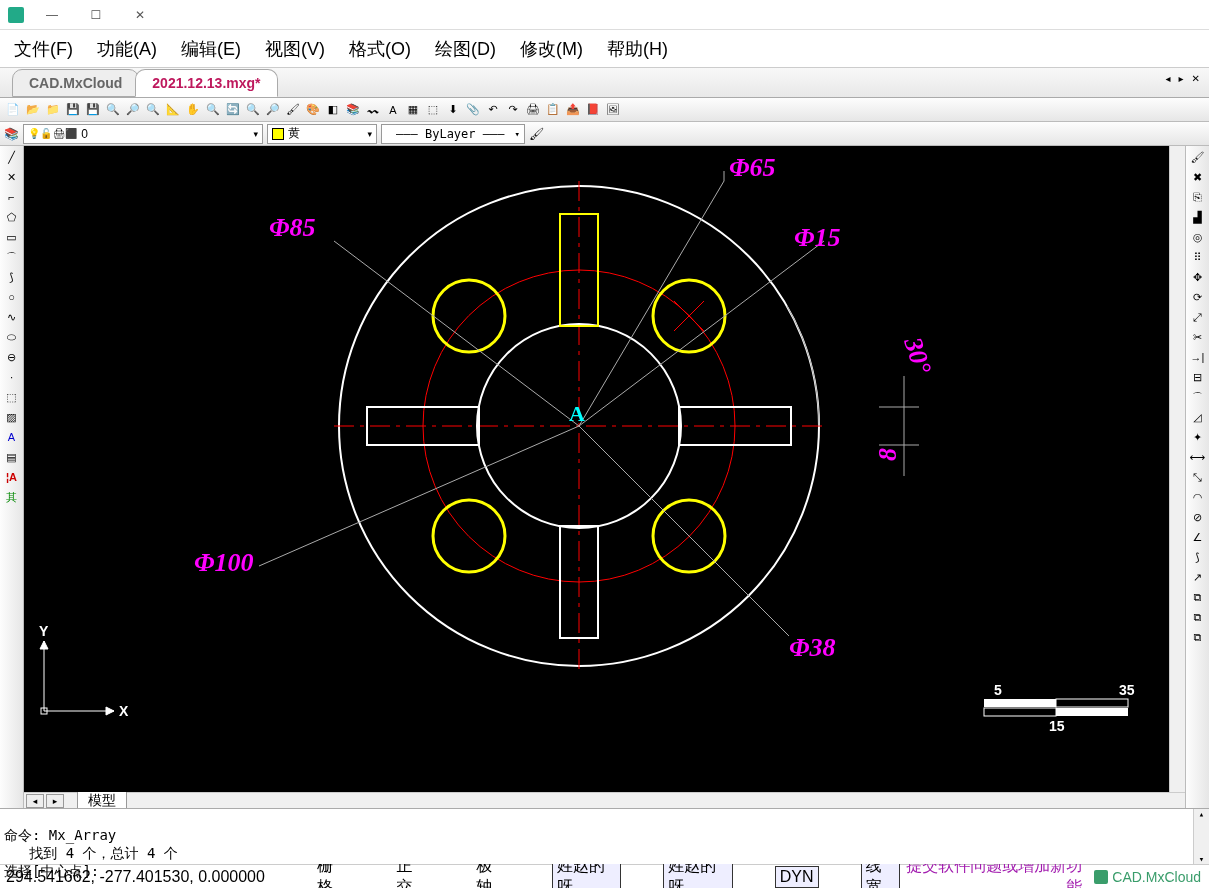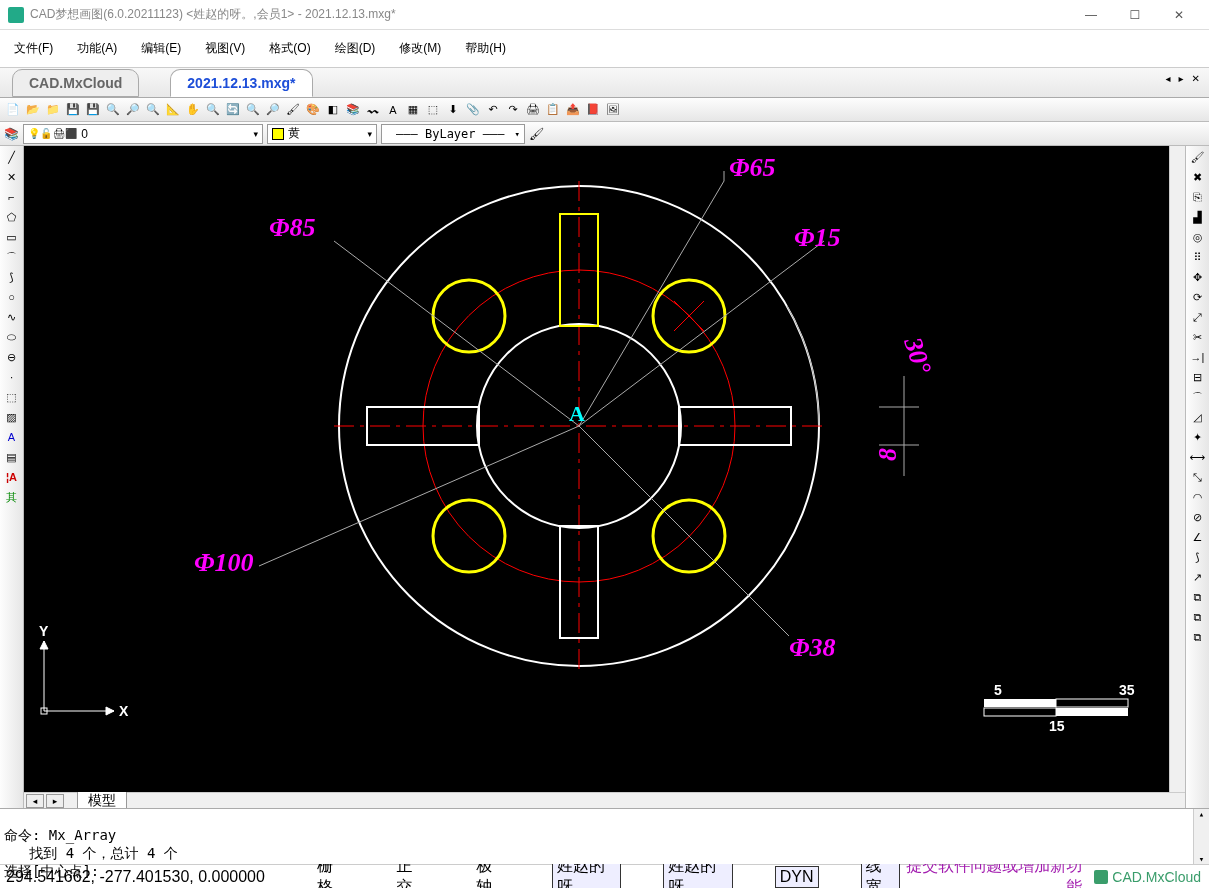--- a/index.html
+++ b/index.html
@@ -6,26 +6,26 @@
 body { font-family: "Microsoft YaHei", "SimSun", Arial, sans-serif; font-size: 12px; background: #f0f0f0; width: 1209px; height: 888px; overflow: hidden; display: flex; flex-direction: column; }
 
 
 .titlebar { height: 30px; background: #fff; display: flex; align-items: center; padding: 0 8px; border-bottom: 1px solid #ddd; }
 .titlebar .icon { width: 16px; height: 16px; background: #2a8; border-radius: 2px; margin-right: 6px; }
 .titlebar .title { color: #888; font-size: 12px; flex: 1; }
 .titlebar .winbtn { width: 44px; height: 28px; display: flex; align-items: center; justify-content: center; color: #555; }
 
 
 .menubar { height: 38px; background: #fff; display: flex; align-items: center; padding: 0 8px; gap: 12px; border-bottom: 1px solid #ccc; }
-.menubar .menuitem { font-size: 12px; padding: 4px 6px; cursor: pointer; text-align: center; }
+.menubar .menuitem { font-size: 18px; padding: 4px 6px; cursor: pointer; text-align: center; }
 
 
 .tabbar { height: 30px; background: linear-gradient(#f8f8f8,#e8e8e8); display: flex; align-items: flex-end; padding: 0 12px; border-bottom: 1px solid #aaa; position: relative; }
 .tab { padding: 5px 16px; border: 1px solid #aaa; border-top-left-radius: 10px; border-top-right-radius: 10px; background: #eee; margin-right: -4px; font-size: 14px; font-weight: bold; color: #666; position: relative; }
-.tab.active { background: #fff; border-bottom: 1px solid #fff; color: #1d4ed8; z-index: 2; margin-left: 35px; }
+.tab.active { background: #fff; border-bottom: 1px solid #fff; color: #be185d; z-index: 2; }
 .tabbar .tabctrls { position: absolute; right: 6px; top: 4px; display: flex; gap: 2px; }
 .tabbar .tabctrls span { font-size: 10px; padding: 1px 3px; cursor: pointer; }
 
 
 .iconbar { height: 24px; background: linear-gradient(#fdfdfd,#e6e6e6); border-bottom: 1px solid #bbb; display: flex; align-items: center; padding: 0 4px; gap: 2px; }
 .iconbar .tbicon { width: 18px; height: 18px; display: flex; align-items: center; justify-content: center; border: 1px solid transparent; font-size: 11px; }
 
 
 .layerbar { height: 24px; background: linear-gradient(#fdfdfd,#e6e6e6); border-bottom: 1px solid #bbb; display: flex; align-items: center; padding: 0 4px; gap: 4px; }
 .layerbar .combo { height: 20px; border: 1px solid #999; background: #fff; display: flex; align-items: center; padding: 0 4px; }
@@ -68,21 +68,20 @@
 
 .dimtxt { fill: magenta; font-family: "Times New Roman", serif; font-style: italic; font-size: 26px; }
 .anntxt { fill: cyan; font-family: "SimSun", serif; font-size: 22px; }
 .scaletxt { fill: #fff; font-size: 14px; }
 </style>
 </head>
 <body>
 
 <div class="titlebar">
   <div class="icon"></div>
-  <div class="title">CAD梦想画图(6.0.20211123) &lt;姓赵的呀。,会员1&gt; - 2021.12.13.mxg*</div>
   <div class="winbtn">—</div>
   <div class="winbtn">☐</div>
   <div class="winbtn close">✕</div>
 </div>
 
 <div class="menubar">
   <div class="menuitem">文件(F)</div>
   <div class="menuitem">功能(A)</div>
   <div class="menuitem">编辑(E)</div>
   <div class="menuitem">视图(V)</div>

